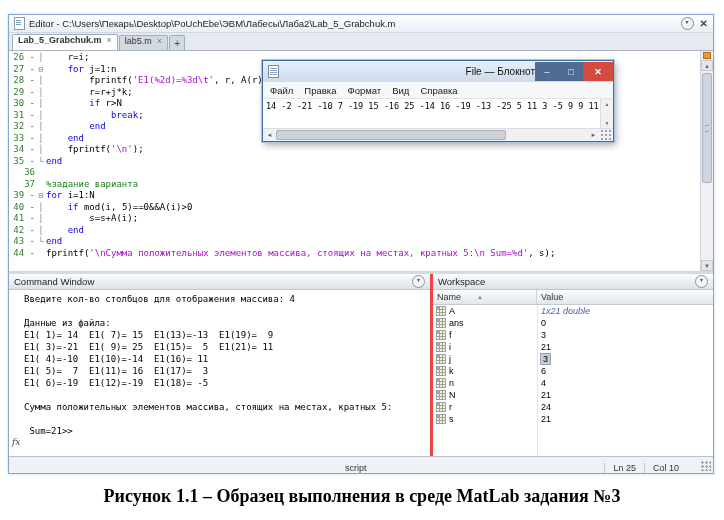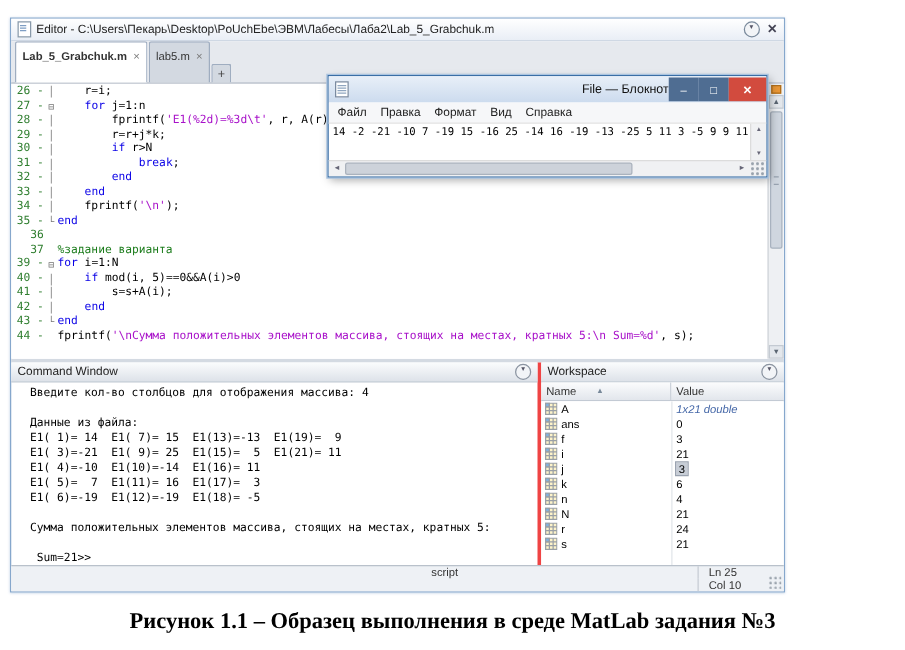--- a/index.html
+++ b/index.html
@@ -1,30 +1,30 @@
 <!DOCTYPE html>
 <html><head>
 <meta charset="utf-8">
 <style>
   html,body{margin:0;padding:0;}
   body{width:724px;height:520px;background:#fff;font-family:"Liberation Sans",sans-serif;overflow:hidden;}
   #screen{position:relative;width:724px;height:520px;background:#fff;}
 
   
-  .mlwin{position:absolute;left:8px;top:14px;width:620px;height:460px;border:1px solid #86a7cc;background:#fff;display:flex;flex-direction:column;box-shadow:0 0 2px rgba(100,140,190,.45);box-sizing:border-box;}
+  .mlwin{position:absolute;left:8px;top:14px;width:706px;height:460px;border:1px solid #86a7cc;background:#fff;display:flex;flex-direction:column;box-shadow:0 0 2px rgba(100,140,190,.45);box-sizing:border-box;}
   .titlebar{flex:0 0 17px;background:linear-gradient(#ffffff,#e9eef6);border-bottom:1px solid #cfd8e4;display:flex;align-items:center;gap:4px;padding:0 5px;font-size:9.5px;color:#222;}
   .doc-icon{width:9px;height:11px;background:#fff;border:1px solid #8899aa;position:relative;flex:0 0 9px;}
   .doc-icon::before{content:"";position:absolute;left:1px;top:2px;width:5px;height:1px;background:#7f9ec4;box-shadow:0 2px 0 #7f9ec4,0 4px 0 #7f9ec4;}
   .title-text{white-space:nowrap;overflow:hidden;}
   .tb-btns{margin-left:auto;display:flex;align-items:center;gap:6px;}
   .dock-btn{width:11px;height:11px;border:1px solid #7a8a9c;border-radius:50%;font-size:6px;line-height:9px;text-align:center;color:#556;background:#f2f4f7;}
   .close-btn{font-size:10px;color:#445;font-weight:bold;line-height:11px;}
 
   .tabbar{flex:0 0 17px;background:#e6e9ee;display:flex;align-items:flex-end;padding-left:3px;border-bottom:1px solid #aab4c0;gap:1px;}
-  .tab{height:15px;display:flex;align-items:flex-end;gap:5px;padding:16px 5px;font-size:9px;background:#d3d9e1;border:1px solid #9fadc0;border-bottom:none;border-radius:2px 2px 0 0;color:#333;box-sizing:border-box;}
+  .tab{height:15px;display:flex;align-items:flex-start;gap:5px;padding:0 5px;font-size:9px;background:#d3d9e1;border:1px solid #9fadc0;border-bottom:none;border-radius:2px 2px 0 0;color:#333;box-sizing:border-box;}
   .tab.active{background:#fff;font-weight:bold;height:16px;}
   .tab-close{color:#777;font-size:9px;font-weight:normal;}
   .newtab{height:15px;width:16px;display:flex;align-items:center;justify-content:center;font-size:10px;background:#d3d9e1;border:1px solid #9fadc0;border-bottom:none;border-radius:2px 2px 0 0;color:#444;box-sizing:border-box;}
 
   .editor{flex:0 0 220px;position:relative;background:#fff;overflow:hidden;}
   .code{position:absolute;top:1px;left:0;right:13px;bottom:0;overflow:hidden;}
   .cline{display:flex;height:11.5px;font-family:"DejaVu Sans Mono",monospace;font-size:9px;line-height:11.5px;white-space:pre;}
   .lnum{flex:0 0 26px;text-align:right;color:#2f7e2f;padding-right:1px;}
   .fold{flex:0 0 10px;color:#777;text-align:center;font-size:8px;line-height:11.5px;}
   .ctext{white-space:pre;color:#000;}
@@ -55,23 +55,23 @@
   .sort{font-size:6px;color:#789;}
   .ws-rows{flex:1;position:relative;overflow:hidden;background:#fff;}
   .ws-rows::before{content:"";position:absolute;left:104px;top:0;bottom:0;width:1px;background:#e2e6ea;}
   .ws-row{display:flex;height:12px;align-items:center;font-size:9px;}
   .ws-cell-name{flex:0 0 104px;display:flex;align-items:center;gap:3px;padding-left:3px;box-sizing:border-box;}
   .ws-icon{flex:0 0 10px;}
   .ws-cell-value{flex:1;padding-left:4px;color:#000;}
   .ws-cell-value.type{font-style:italic;color:#4668a8;}
   .sel{background:#c7cdd6;outline:1px solid #9aa3b0;padding:0 2px;}
 
-  .statusbar{flex:0 0 16px;border-top:1px solid #b9c1cb;background:#eef1f5;position:relative;font-size:9px;color:#333;display:flex;align-items:flex-start;}
+  .statusbar{flex:0 0 16px;border-top:1px solid #b9c1cb;background:#eef1f5;position:relative;font-size:9px;color:#333;display:flex;align-items:flex-end;}
   .sb-mode{position:absolute;left:336px;}
-  .sb-right{margin-left:auto;display:flex;padding-right:26px;flex-direction:column;}
+  .sb-right{margin-left:auto;display:flex;padding-right:26px;}
   .sb-right span{border-left:1px solid #c6ccd4;padding:0 8px;}
   .statusbar::after{content:"";position:absolute;right:2px;bottom:2px;width:10px;height:10px;background:radial-gradient(circle at 1.5px 1.5px,#9aa3ad 1px,transparent 1.3px);background-size:4px 4px;}
 
   
   .notepad{position:absolute;left:262px;top:60px;width:352px;height:82px;background:#fff;border:1px solid #3a6ea5;box-shadow:0 0 0 1px #aac4e0,2px 3px 7px rgba(0,0,0,.35);display:flex;flex-direction:column;z-index:60;box-sizing:border-box;}
   .np-titlebar{flex:0 0 21px;background:linear-gradient(#e8eff8,#ccdbee);display:flex;align-items:center;font-size:10px;color:#111;}
   .np-icon{width:11px;height:13px;margin:0 5px;background:#fff;border:1px solid #7a8aa0;position:relative;flex:0 0 11px;box-sizing:border-box;}
   .np-icon::before{content:"";position:absolute;left:1px;top:2px;width:7px;height:1px;background:#90a6c0;box-shadow:0 2px 0 #90a6c0,0 4px 0 #90a6c0,0 6px 0 #90a6c0;}
   .np-title{flex:1;text-align:right;white-space:nowrap;overflow:hidden;}
   .np-btn{width:24px;height:19px;display:flex;align-items:center;justify-content:center;font-size:9px;box-sizing:border-box;}

